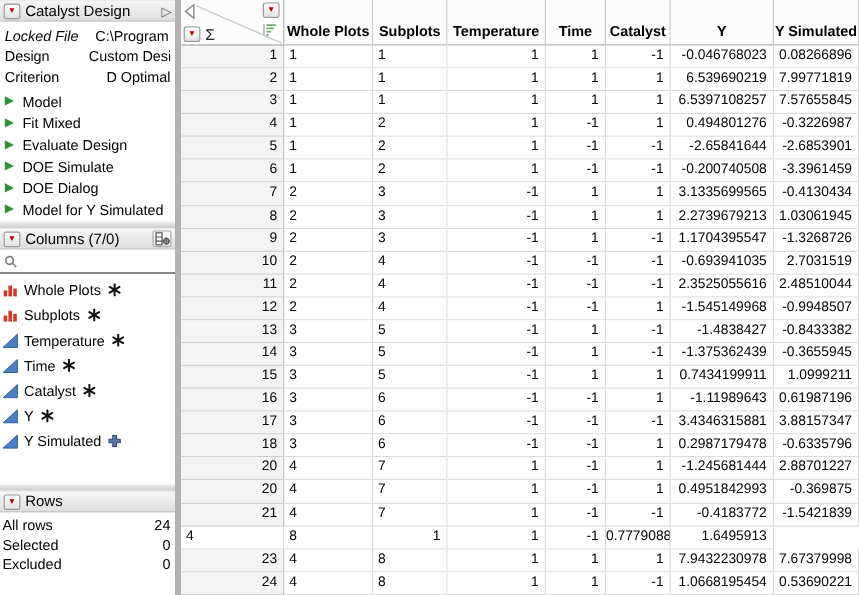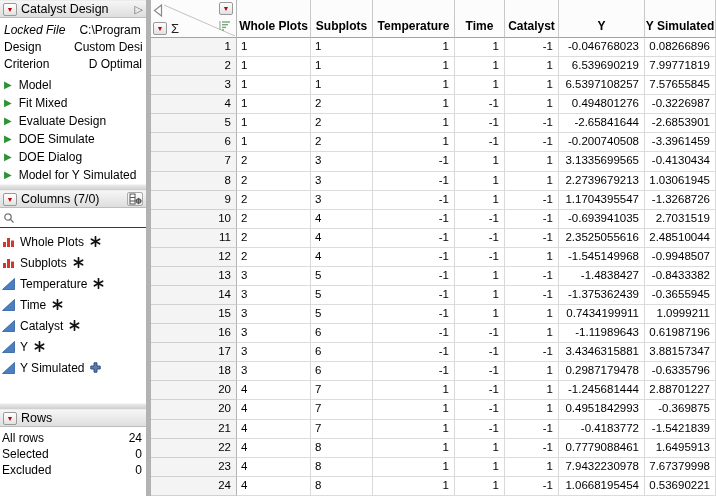--- a/index.html
+++ b/index.html
@@ -554,21 +554,20 @@
     <div class="cell rowhdr">21</div>
     <div class="cell left">4</div>
     <div class="cell left">7</div>
     <div class="cell right">1</div>
     <div class="cell right">-1</div>
     <div class="cell right">-1</div>
     <div class="cell right">-0.4183772</div>
     <div class="cell right">-1.5421839</div>
   </div>
         <div class="trow">
-    <div class="cell rowhdr">22</div>
     <div class="cell left">4</div>
     <div class="cell left">8</div>
     <div class="cell right">1</div>
     <div class="cell right">1</div>
     <div class="cell right">-1</div>
     <div class="cell right">0.7779088461</div>
     <div class="cell right">1.6495913</div>
   </div>
         <div class="trow">
     <div class="cell rowhdr">23</div>

